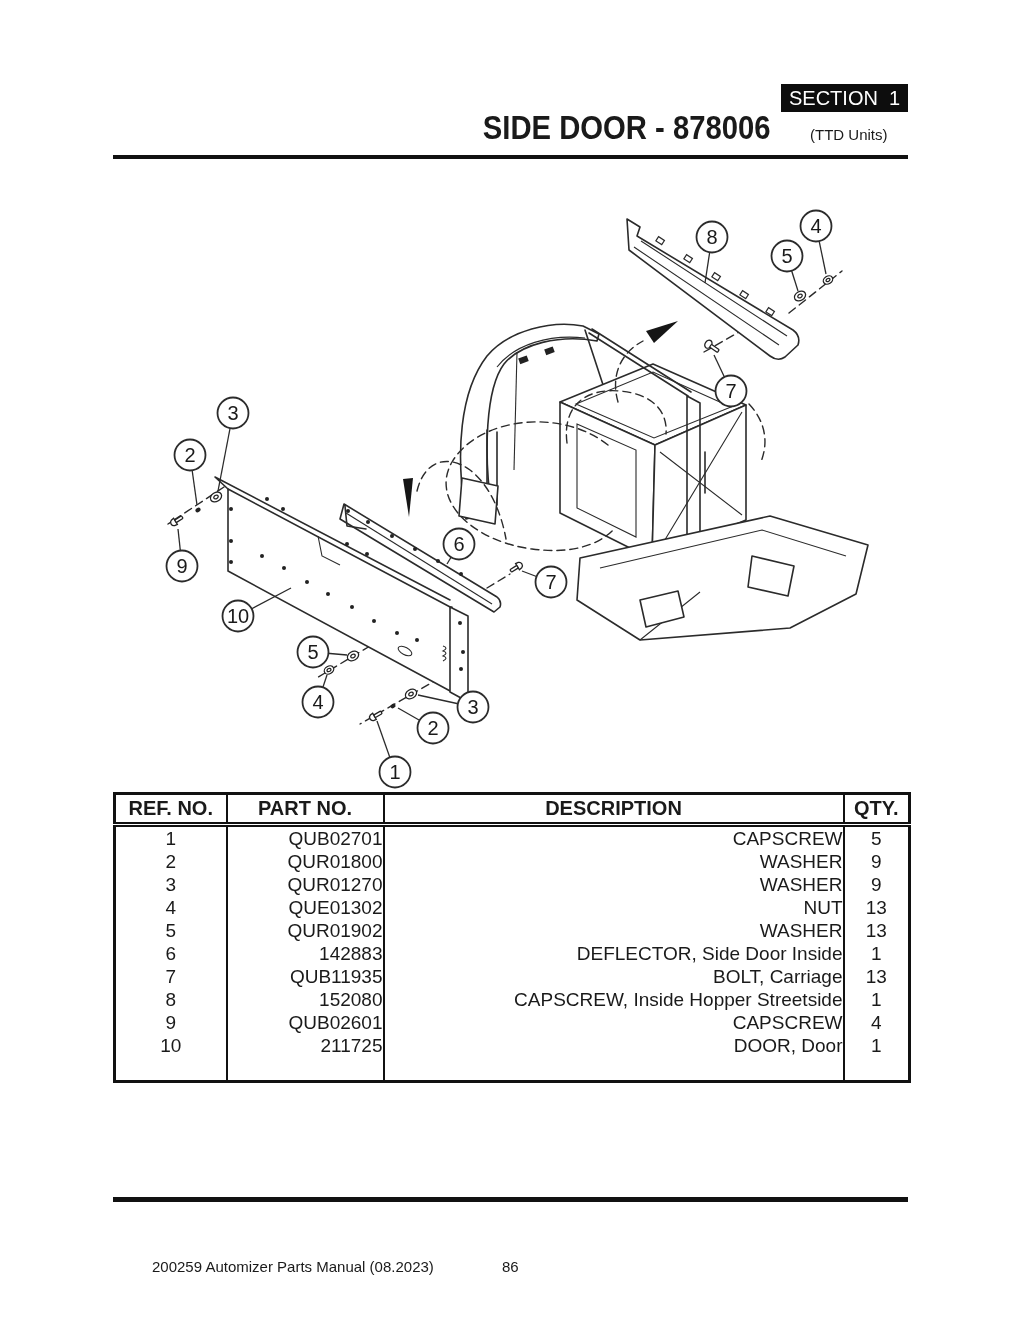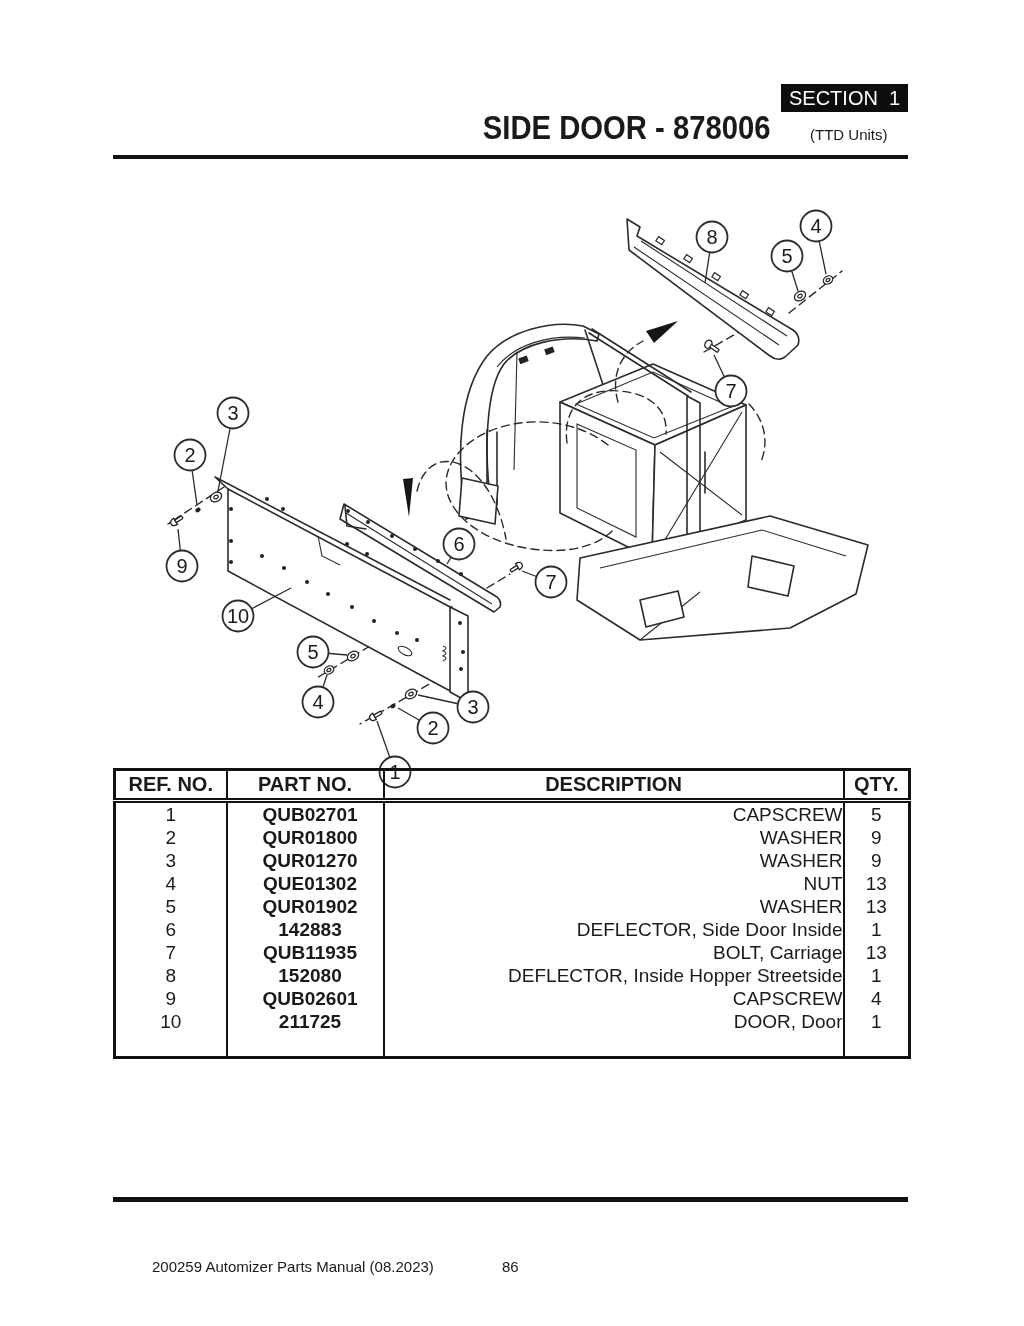--- a/index.html
+++ b/index.html
@@ -25,30 +25,30 @@
   .leader{stroke:#2b2b2b;stroke-width:1.3;}
   .callout-circle{fill:#ffffff;stroke:#2b2b2b;stroke-width:1.8;}
   .callout-num{font-family:"Liberation Sans",sans-serif;font-size:20px;fill:#1a1a1a;text-anchor:middle;}
   .fast{stroke:#222;stroke-width:1.3;fill:#ffffff;}
   .fast-dark{fill:#222;stroke:none;}
   .arrow{fill:#161616;stroke:none;}
   .hole{fill:#222;stroke:none;}
   .tick{fill:#ffffff;stroke:#2b2b2b;stroke-width:1.2;}
 
   
-  #parts-table{position:absolute;left:113px;top:768px;width:795px;border-collapse:collapse;
+  #parts-table{position:absolute;left:113px;top:792px;width:795px;border-collapse:collapse;
         table-layout:fixed;font-size:19px;}
   #parts-table th,#parts-table td{border:0;padding:0;overflow:hidden;white-space:nowrap;}
   #parts-table{border:3px solid #111;}
   #parts-table th{height:27px;font-weight:bold;font-size:20px;text-align:center;
         border-bottom:5px double #111;vertical-align:middle;}
   #parts-table td{height:23px;vertical-align:middle;}
   .bl{border-left:2px solid #111 !important;margin-top:33px;}
   td.c0{text-align:center;}
-  td.c1{text-align:center;padding-left:10px !important;font-weight:bold;}
+  td.c1{text-align:right;padding-left:10px !important;}
   td.c2{text-align:right;padding-left:9px !important;}
   td.c3{text-align:center;}
   tr.filler td{height:118px;}
 
   
   #footer-left{position:absolute;left:119px;top:1258px;font-size:15px;margin-left:33px;}
   #footer-page{position:absolute;left:502px;top:1258px;font-size:15px;text-align:right;}
 </style>
 </head>
 <body>
@@ -327,21 +327,21 @@
         </tr>
         <tr>
           <td class="c0">7</td>
           <td class="c1 bl">QUB11935</td>
           <td class="c2 bl">BOLT, Carriage</td>
           <td class="c3 bl">13</td>
         </tr>
         <tr>
           <td class="c0">8</td>
           <td class="c1 bl">152080</td>
-          <td class="c2 bl">DEFLECTOR, Inside Hopper Streetside</td>
+          <td class="c2 bl">CAPSCREW, Inside Hopper Streetside</td>
           <td class="c3 bl">1</td>
         </tr>
         <tr>
           <td class="c0">9</td>
           <td class="c1 bl">QUB02601</td>
           <td class="c2 bl">CAPSCREW</td>
           <td class="c3 bl">4</td>
         </tr>
         <tr>
           <td class="c0">10</td>

